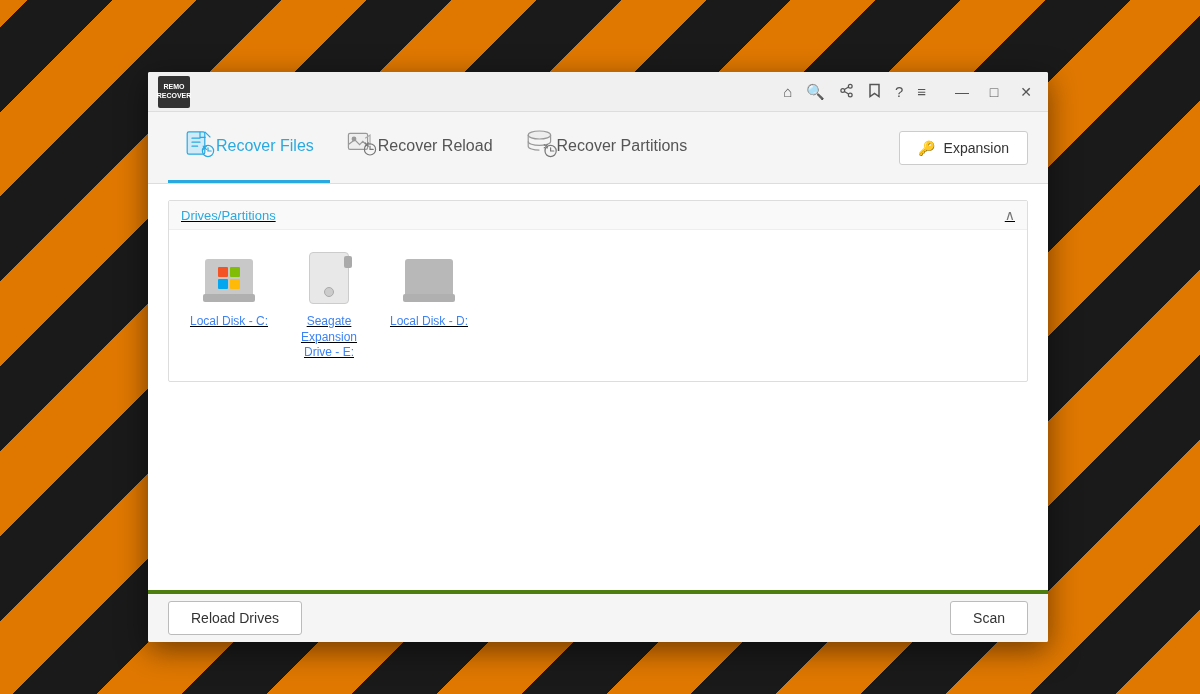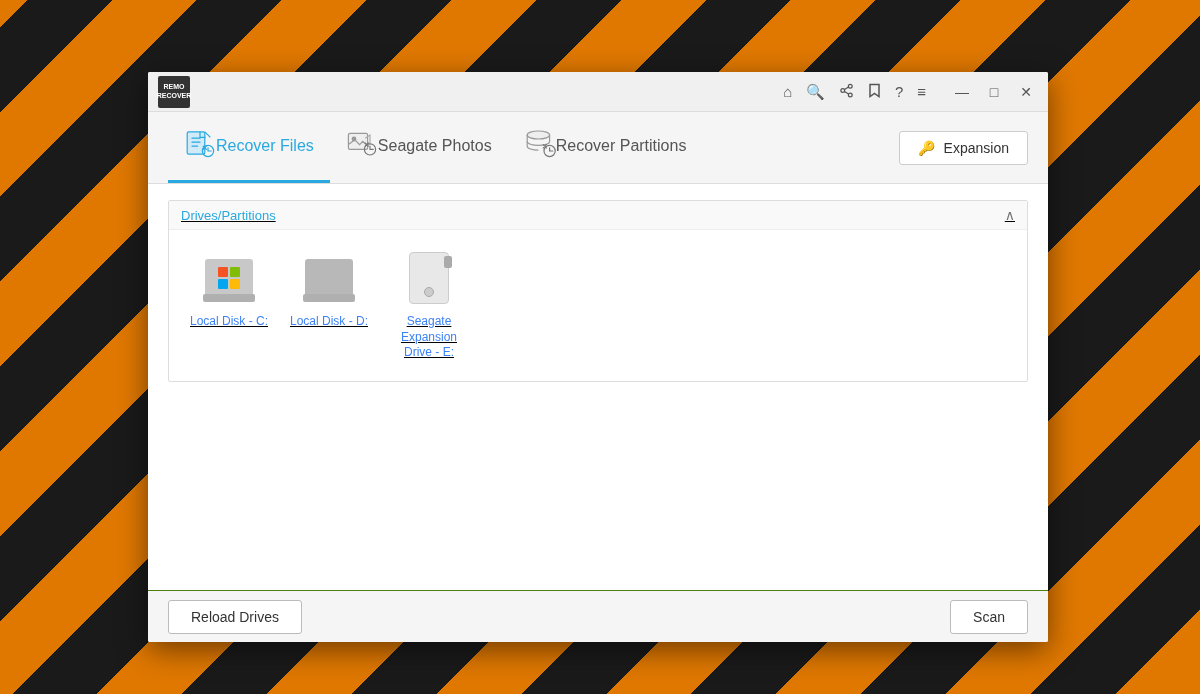--- a/index.html
+++ b/index.html
@@ -310,21 +310,21 @@
       font-size: 12px;
       color: #3b82f6;
       text-align: center;
       line-height: 1.3;
     }
 
     
     .bottom-bar {
       height: 52px;
       background: #f5f5f5;
-      border-top: 1px solid #4d7c0f;
+      border-top: 4px solid #4d7c0f;
       display: flex;
       align-items: center;
       justify-content: space-between;
       padding: 16px 20px;
       flex-shrink: 0;
     }
 
     .reload-btn, .scan-btn {
       padding: 8px 22px;
       border: 1px solid #bbb;
@@ -410,21 +410,21 @@
         <svg width="32" height="32" viewBox="0 0 40 40" fill="none">
           <rect x="3" y="8" width="24" height="20" rx="2" fill="#eee" stroke="#999" stroke-width="1.5"></rect>
           <circle cx="10" cy="15" r="3" fill="#999"></circle>
           <path d="M3 22l8-6 6 6 4-4 6 6" stroke="#999" stroke-width="1.5" fill="none"></path>
           <path d="M24 14 l6-4 v12" stroke="#aaa" stroke-width="1.5" fill="none"></path>
           <path d="M28 24 l-4-4 m0 4 l4-4" stroke="#777" stroke-width="1.5" stroke-linecap="round"></path>
           <circle cx="30" cy="28" r="7" fill="none" stroke="#777" stroke-width="1.5"></circle>
           <path d="M30 24v4h4" stroke="#777" stroke-width="1.5" stroke-linecap="round"></path>
         </svg>
       </div>
-      <span class="tab-label">Seagate Photos</span>
+      <span class="tab-label">Recover Reload</span>
     </div>
 
     <div class="tab">
       <div class="tab-icon">
         <svg width="32" height="32" viewBox="0 0 40 40" fill="none">
           <ellipse cx="18" cy="10" rx="14" ry="5" fill="#eee" stroke="#999" stroke-width="1.5"></ellipse>
           <path d="M4 10v8c0 2.8 6.3 5 14 5s14-2.2 14-5v-8" stroke="#999" stroke-width="1.5" fill="none"></path>
           <path d="M4 18v6c0 2.8 6.3 5 14 5" stroke="#999" stroke-width="1.5" fill="none"></path>
           <path d="M28 26 l-4-4 m0 4 l4-4" stroke="#777" stroke-width="1.5" stroke-linecap="round"></path>
           <circle cx="32" cy="30" r="7" fill="none" stroke="#777" stroke-width="1.5"></circle>
@@ -459,38 +459,38 @@
                   <div class="win-logo-q"></div>
                 </div>
               </div>
             </div>
           </div>
           <span class="drive-name">Local Disk - C:</span>
         </div>
 
         <div class="drive-item">
           <div class="drive-icon-wrap">
+            <div class="seagate-icon">
+              <div class="seagate-dot"></div>
+            </div>
+          </div>
+          <span class="drive-name">Seagate Expansion Drive - E:</span>
+        </div>
+
+        <div class="drive-item">
+          <div class="drive-icon-wrap">
             <div class="disk-d-icon">
               <div class="disk-base" style="background:#b8b8b8;">
                 
               </div>
             </div>
           </div>
           <span class="drive-name">Local Disk - D:</span>
         </div>
 
-        <div class="drive-item">
-          <div class="drive-icon-wrap">
-            <div class="seagate-icon">
-              <div class="seagate-dot"></div>
-            </div>
-          </div>
-          <span class="drive-name">Seagate Expansion Drive - E:</span>
-        </div>
-
       </div>
     </div>
   </div>
 
   <div class="bottom-bar">
     <button class="reload-btn">Reload Drives</button>
     <button class="scan-btn">Scan</button>
   </div>
 
 </div>

